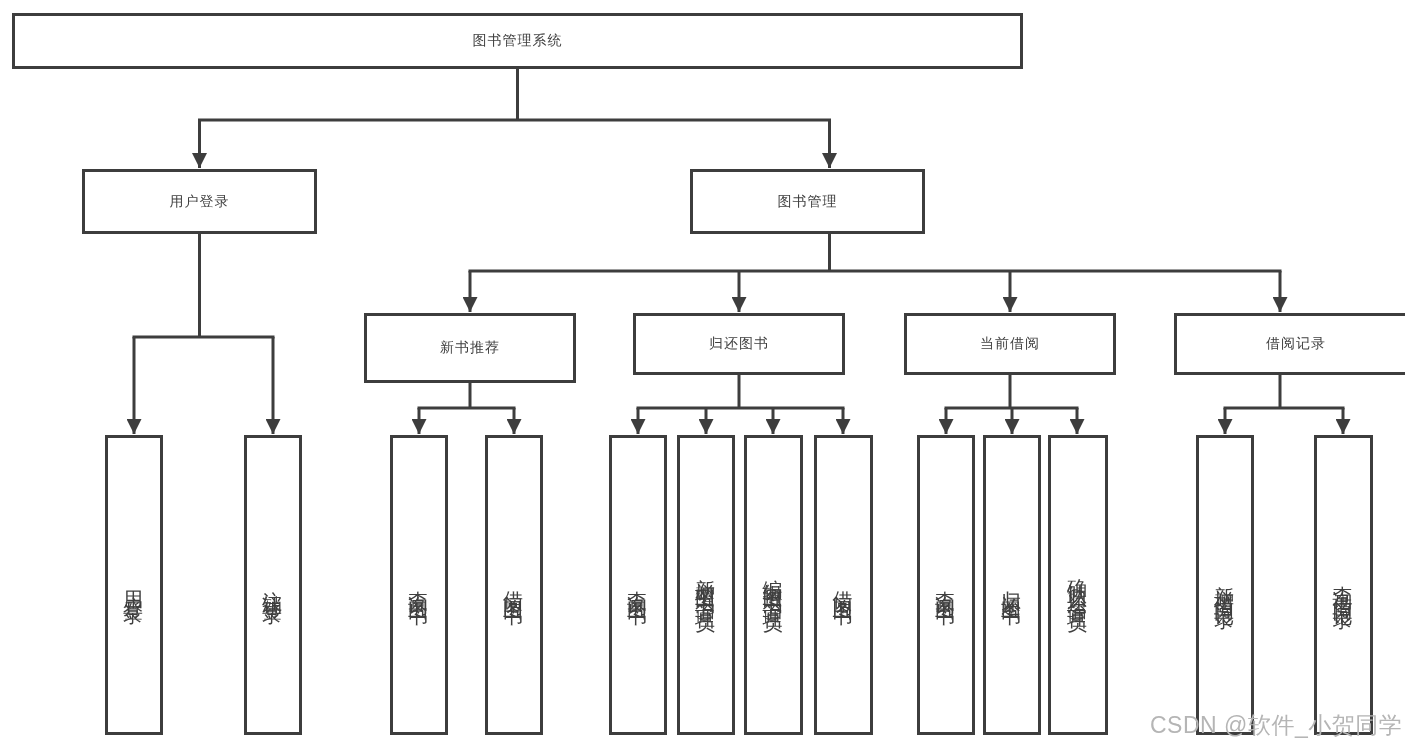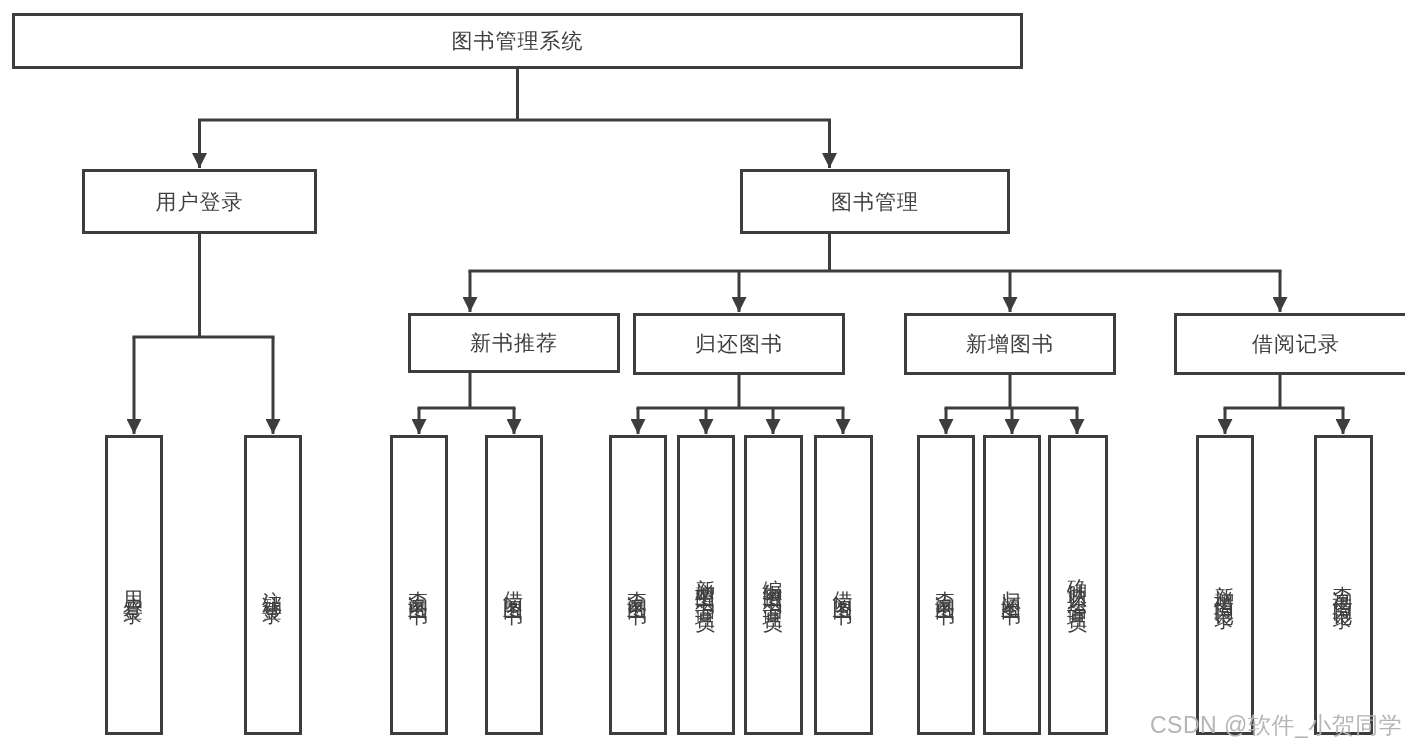--- a/index.html
+++ b/index.html
@@ -6,21 +6,21 @@
   #stage{
     position:relative;width:1405px;height:747px;background:#ffffff;overflow:hidden;
     font-family:"Liberation Sans","DejaVu Sans",sans-serif;color:#3d3d3d;
   }
   #connectors{position:absolute;left:0;top:0;width:1405px;height:747px;z-index:1;}
   .box{
     position:absolute;box-sizing:border-box;background:#ffffff;
     border:3px solid #3d3d3d;display:flex;align-items:center;justify-content:center;
     z-index:2;color:#3f3f3f;
   }
-  .h-box{font-size:21px;letter-spacing:1px;text-align:center;}
+  .h-box{font-size:14px;letter-spacing:1px;text-align:center;}
   .leaf{
     writing-mode:vertical-rl;text-orientation:mixed;font-size:20px;
     display:flex;align-items:center;justify-content:center;
   }
   .leaf span{display:block;}
   #watermark{
     position:absolute;left:1150px;top:710px;z-index:5;
     font-size:23px;color:#b5b5b5;letter-spacing:0.5px;white-space:nowrap;
   }
 </style>
@@ -93,32 +93,32 @@
     </g>
   </svg>
 
   <div class="box h-box" style="left:12px;top:13px;width:1011px;height:56px;">
     <span>图书管理系统</span>
   </div>
 
   <div class="box h-box" style="left:82px;top:169px;width:235px;height:65px;">
     <span>用户登录</span>
   </div>
-  <div class="box h-box" style="left:740px;top:169px;width:270px;height:65px;">
+  <div class="box h-box" style="left:690px;top:169px;width:235px;height:65px;">
     <span>图书管理</span>
   </div>
 
-  <div class="box h-box" style="left:364px;top:313px;width:212px;height:60px;margin-left:44px;">
+  <div class="box h-box" style="left:364px;top:313px;width:212px;height:70px;">
     <span>新书推荐</span>
   </div>
   <div class="box h-box" style="left:633px;top:313px;width:212px;height:62px;">
     <span>归还图书</span>
   </div>
   <div class="box h-box" style="left:904px;top:313px;width:212px;height:62px;">
-    <span>新增图书</span>
+    <span>当前借阅</span>
   </div>
   <div class="box h-box" style="left:1174px;top:313px;width:244px;height:62px;">
     <span>借阅记录</span>
   </div>
 
   <div class="box leaf" style="left: 105px; top: 435px; width: 58px; height: 300px; letter-spacing: 5px;">
     <span>用户登录</span>
   </div>
   <div class="box leaf" style="left: 244px; top: 435px; width: 58px; height: 300px; letter-spacing: 5px;">
     <span>注销登录</span>

